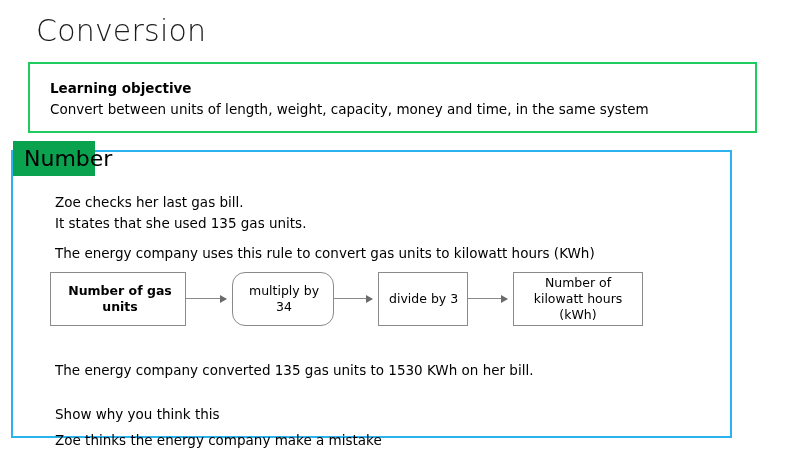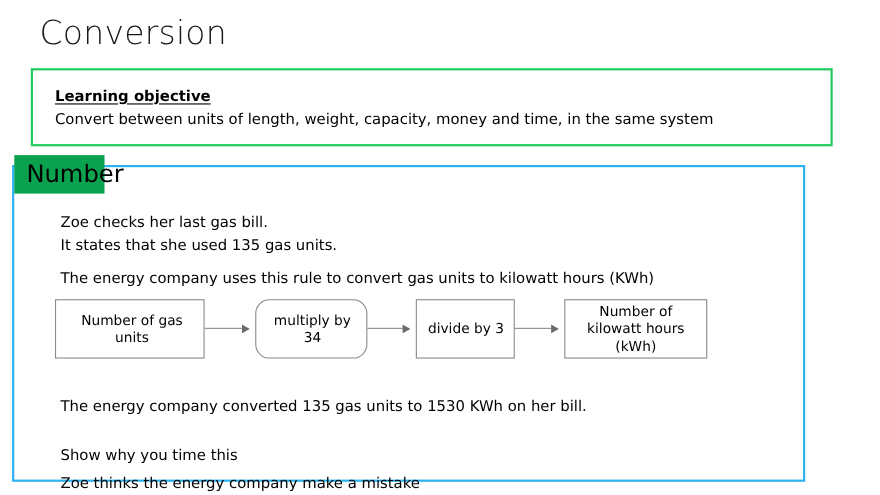--- a/index.html
+++ b/index.html
@@ -41,21 +41,20 @@
     box-sizing: border-box;
     border: 2px solid #1ecb5e;
     background: #ffffff;
   }
   #objective-heading {
     position: absolute;
     left: 20px;
     top: 16px;
     font-size: 13.5px;
     font-weight: bold;
-    text-decoration: underline;
     text-underline-offset: 2px;
     white-space: nowrap;
   }
   #objective-text {
     position: absolute;
     left: 20px;
     top: 37px;
     font-size: 13.5px;
     font-weight: normal;
     white-space: nowrap;
@@ -127,21 +126,21 @@
     background: #ffffff;
     display: flex;
     align-items: center;
     justify-content: center;
     text-align: center;
     font-size: 12.5px;
     line-height: 16px;
     color: #000000;
     padding: 0 6px;
   }
-  #flow-box-0 { left: 0px;   width: 136px; justify-content: flex-start; padding-left: 10px; }
+  #flow-box-0 { left: 0px;   width: 136px; justify-content: flex-start; padding-left: 10px; font-weight: bold; }
   #flow-box-1 { left: 182px; width: 102px; justify-content: flex-start; padding-left: 8px; border-radius: 13px; }
   #flow-box-2 { left: 328px; width: 90px;  justify-content: flex-start; padding-left: 10px; }
   #flow-box-3 { left: 463px; width: 130px; }
 
   .flow-arrow {
     position: absolute;
     top: 26px;
     height: 1px;
     background: #8a8a8a;
   }
@@ -193,13 +192,13 @@
 
   <div class="flow-box" id="flow-box-2">divide by 3</div>
 
   <div class="flow-arrow" id="flow-arrow-2"></div>
 
   <div class="flow-box" id="flow-box-3">Number of<br>kilowatt hours (kWh)</div>
 </div>
 
 <div class="body-line" id="line-out-1">The energy company converted 135 gas units to 1530 KWh on her bill.</div>
 <div class="body-line" id="line-out-2">Zoe thinks the energy company make a mistake</div>
-<div class="body-line" id="line-out-3">Show why you time this</div>
+<div class="body-line" id="line-out-3">Show why you think this</div>
 
 </body></html>

